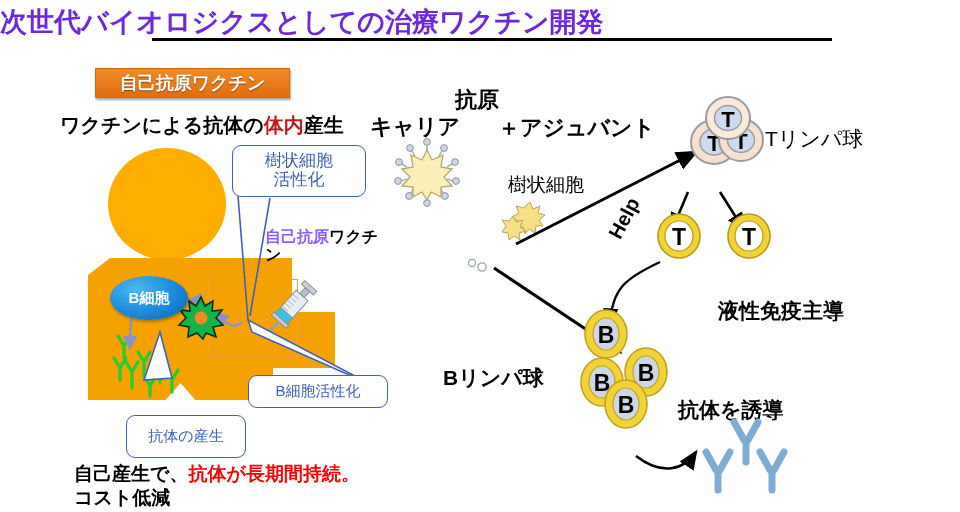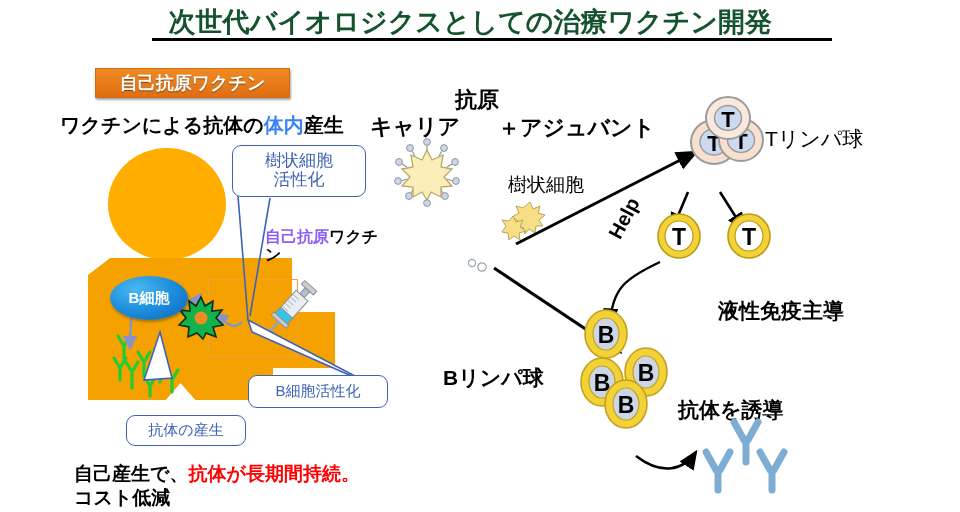--- a/index.html
+++ b/index.html
@@ -9,22 +9,22 @@
     background:#ffffff;
     font-family:"Liberation Sans", sans-serif;
     overflow:hidden;
     position:relative;
   }
   #stage { position:relative; width:960px; height:512px; }
 
   
   .title {
     position:absolute; left:0; top:4px; width:772px;
-    text-align:right;
-    font-size:27px; font-weight:bold; color:#14532d;
+    text-align:left;
+    font-size:27px; font-weight:bold; color:#6d28d9;
     letter-spacing:0px;
     white-space:nowrap;
   }
   .title-rule {
     position:absolute; left:152px; top:38px; width:680px; height:3px;
     background:#000;
   }
 
   
   .badge {
@@ -33,21 +33,21 @@
     border:1px solid #d2690f;
     display:flex; align-items:center; justify-content:center;
     color:#ffffff; font-size:18px; font-weight:bold;
     box-shadow:1px 2px 2px rgba(0,0,0,.35);
     text-shadow:0 1px 1px rgba(0,0,0,.45);
   }
   .subtitle {
     position:absolute; left:60px; top:112px;
     font-size:20px; font-weight:bold; color:#000; white-space:nowrap;
   }
-  .subtitle .hl { color:#3b82f6;font-family:Liberation Serif, serif; }
+  .subtitle .hl { color:#b91c1c;font-family:Liberation Serif, serif; }
 
   
   .head {
     position:absolute; left:108px; top:148px; width:118px; height:112px;
     background:#FFAE00; border-radius:50%;
   }
   .torso {
     position:absolute; left:88px; top:258px; width:185px; height:142px;
     background:#F5A200;
     clip-path: polygon(0% 12%, 12% 0%, 88% 0%, 100% 12%, 100% 100%, 58% 100%, 50% 88%, 42% 100%, 0% 100%);
@@ -83,21 +83,21 @@
   
   .callout {
     position:absolute;
     border:1.5px solid #3f62b5; border-radius:9px;
     background:#ffffff; color:#3f62b5;
     display:flex; flex-direction:column; align-items:center; justify-content:center;
     font-size:17px; line-height:1.1; white-space:nowrap;
   }
   #callout-dc   { left:232px; top:145px; width:134px; height:52px; }
   #callout-bact { left:248px; top:375px; width:140px; height:33px; font-size:15px; }
-  #callout-ab   { left:126px; top:415px; width:120px; height:31px; font-size:15px; }
+  #callout-ab   { left:126px; top:415px; width:120px; height:43px; font-size:15px; }
 
   .redlabel {
     position:absolute; left:265px; top:228px; width:120px;
     color:#000; font-size:16px; font-weight:bold; line-height:1.15; text-align:left;
   }
   .redlabel .r { color:#8b5cf6; }
 
   .bottomtext {
     position:absolute; left:74px; top:462px;
     font-size:19px; font-weight:bold; color:#000; line-height:1.25;

